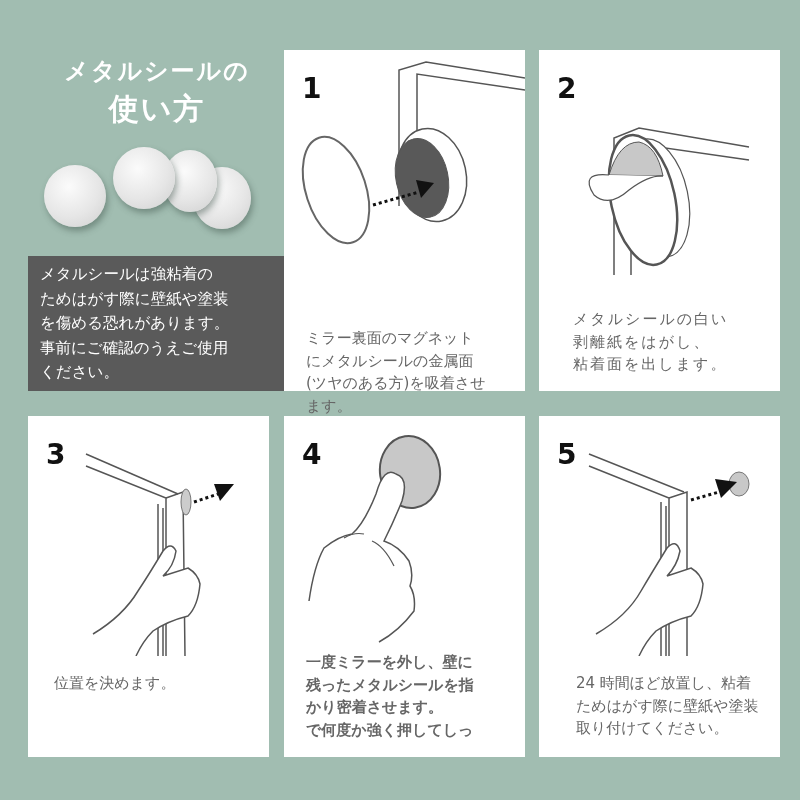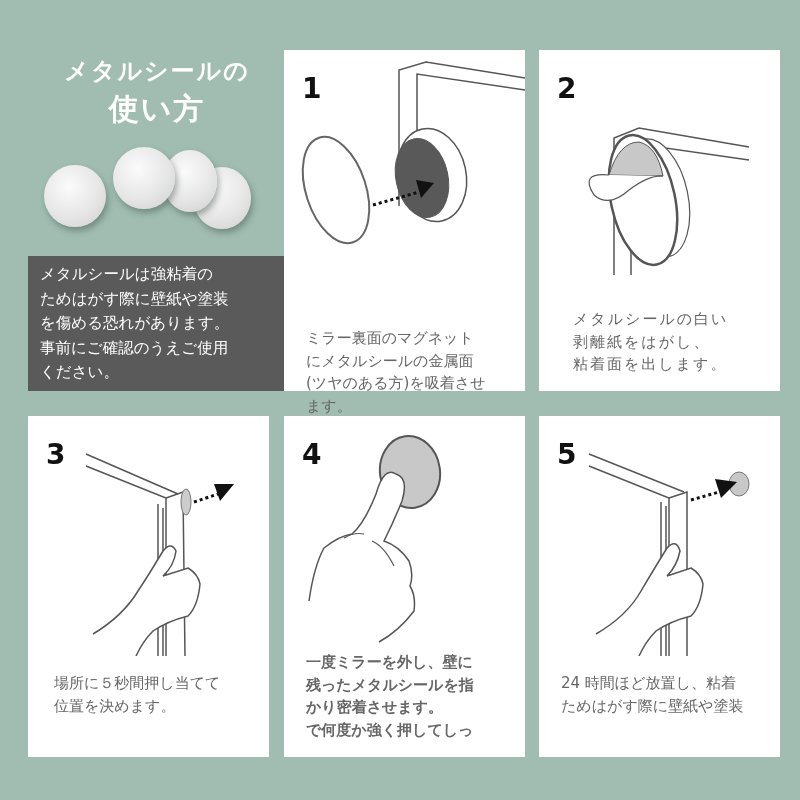--- a/index.html
+++ b/index.html
@@ -41,21 +41,21 @@
   }
   .illus { position: absolute; left: 0; top: 0; width: 241px; height: 240px; }
   .caption {
     position: absolute; left: 22px; right: 14px;
     color: #666666; font-size: 15px; line-height: 22.5px;
   }
   .p1 .caption { top: 240px; margin-top: 37px; }
   .p2 .caption { top: 258px; left: 34px; letter-spacing: 2px; }
   .p3 .caption { top: 256px; left: 26px; }
   .p4 .caption { top: 235px; font-weight: bold; }
-  .p5 .caption { top: 256px; left: 22px; }
+  .p5 .caption { top: 256px; left: 37px; }
 </style>
 </head>
 <body>
 
 <div class="title">
   <div>メタルシールの</div>
   <div class="sub">使い方</div>
 </div>
 
 <div class="seals">
@@ -122,21 +122,20 @@
       <path d="M130 88 L130 240"></path>
       <path d="M135 92 L135 240"></path>
     </g>
     <ellipse cx="158" cy="86" rx="5" ry="13" fill="#ccc" stroke="#777" stroke-width="1"></ellipse>
     <line x1="166" y1="86" x2="190" y2="78" stroke="#111" stroke-width="3" stroke-dasharray="3,3"></line>
     <polygon points="186,68 206,68 192,85" fill="#111"></polygon>
     <path d="M65 218 Q95 200 110 175 Q120 160 135 135 Q143 125 148 135 Q146 150 135 160 L160 152 Q170 158 172 168 Q170 190 160 200 Q140 205 125 215 Q115 225 108 240" fill="#fff" stroke="#555" stroke-width="1.5"></path>
   </svg>
   <div class="step-num">3</div>
   <div class="caption">
-    <div>場所に５秒間押し当てて</div>
     <div>位置を決めます。</div>
   </div>
 </div>
 
 <div class="panel p4">
   <svg class="illus" viewBox="0 0 241 240">
     <ellipse cx="126" cy="56" rx="30" ry="36" fill="#c8c8c8" stroke="#555" stroke-width="2" transform="rotate(-8 126 56)"></ellipse>
     <path d="M25 185 Q30 150 40 132 Q55 120 68 118 Q80 108 92 78 Q100 50 112 58 Q125 62 118 85 Q110 105 100 125 Q115 130 125 145 Q130 158 126 170 Q132 180 130 195 Q115 215 95 226" fill="#fff" stroke="#555" stroke-width="1.5"></path>
     <path d="M88 125 Q100 130 110 150" fill="none" stroke="#555" stroke-width="1.2"></path>
     <path d="M60 122 Q70 116 80 118" fill="none" stroke="#555" stroke-width="1.2"></path>
@@ -161,14 +160,15 @@
     </g>
     <ellipse cx="200" cy="68" rx="10" ry="12" fill="#c8c8c8" stroke="#777" stroke-width="1"></ellipse>
     <line x1="152" y1="84" x2="180" y2="76" stroke="#111" stroke-width="3" stroke-dasharray="3,3"></line>
     <polygon points="176,63 198,66 182,82" fill="#111"></polygon>
     <path d="M57 218 Q88 200 102 175 Q112 158 128 132 Q137 122 141 135 Q138 150 128 160 L152 152 Q162 158 164 168 Q162 190 152 200 Q132 205 117 215 Q107 225 100 240" fill="#fff" stroke="#555" stroke-width="1.5"></path>
   </svg>
   <div class="step-num">5</div>
   <div class="caption">
     <div>24 時間ほど放置し、粘着</div>
     <div>ためはがす際に壁紙や塗装</div>
+    <div>取り付けてください。</div>
   </div>
 </div>
 
 </body></html>

